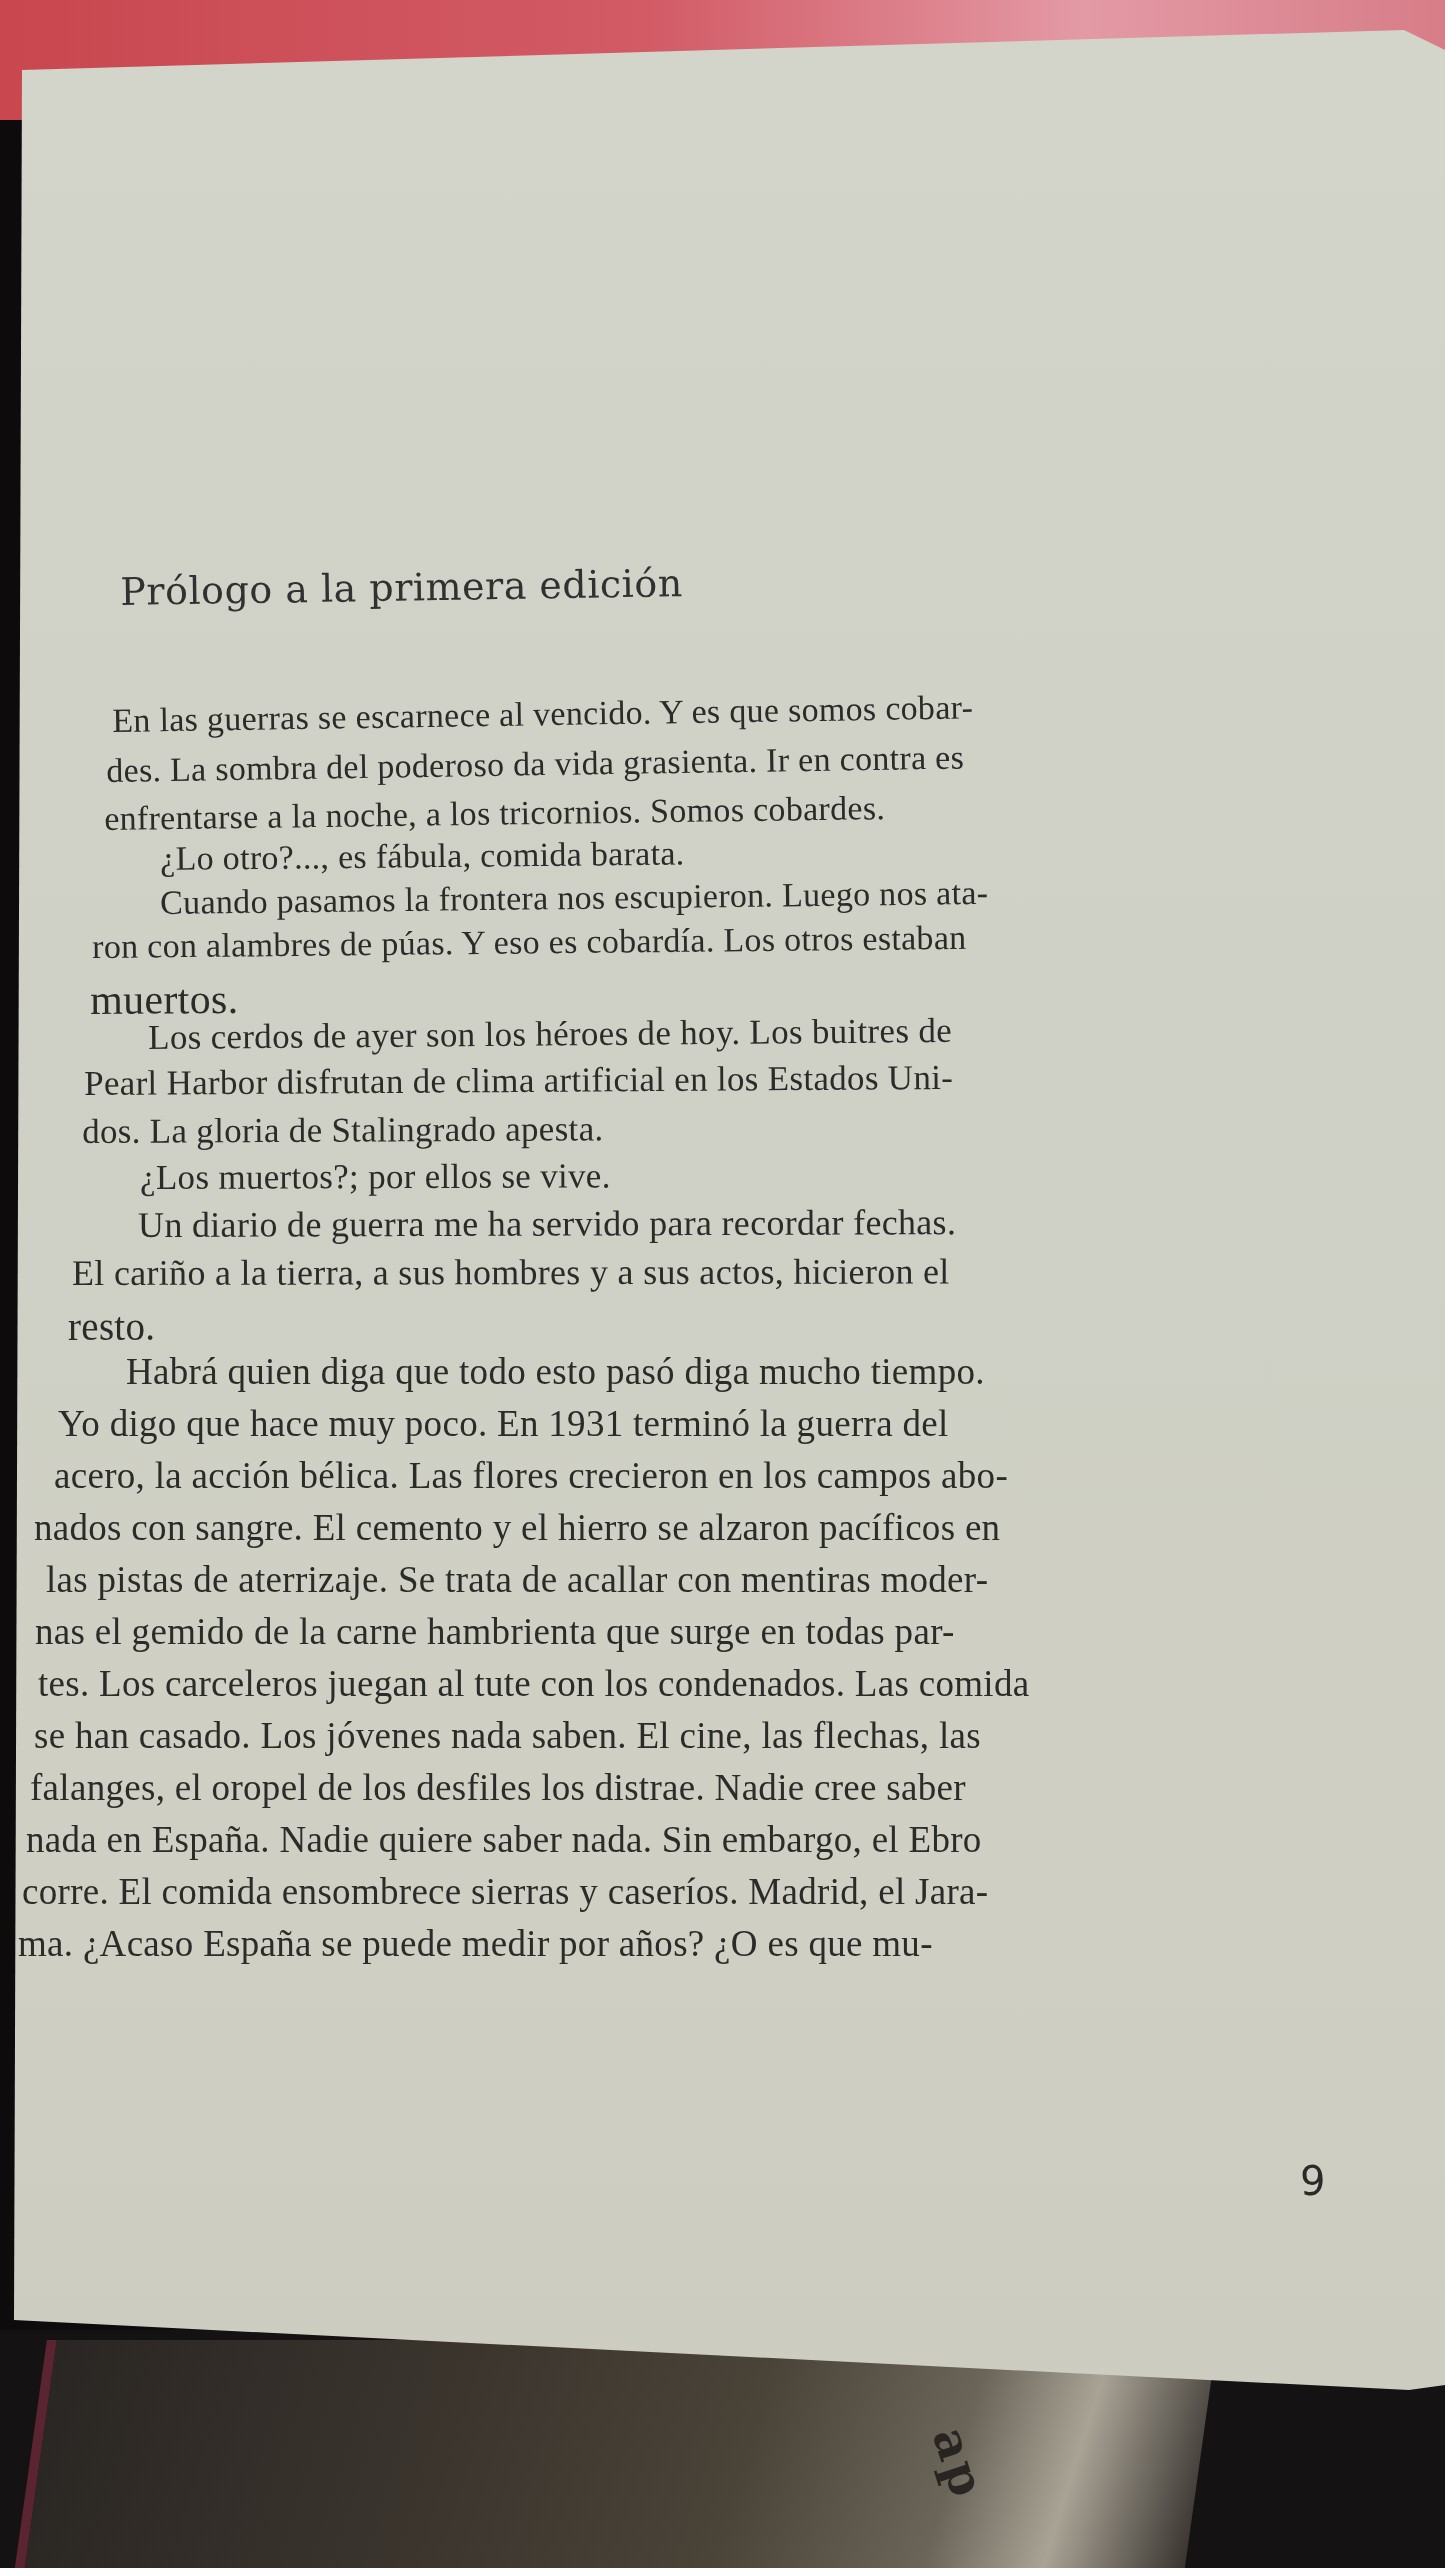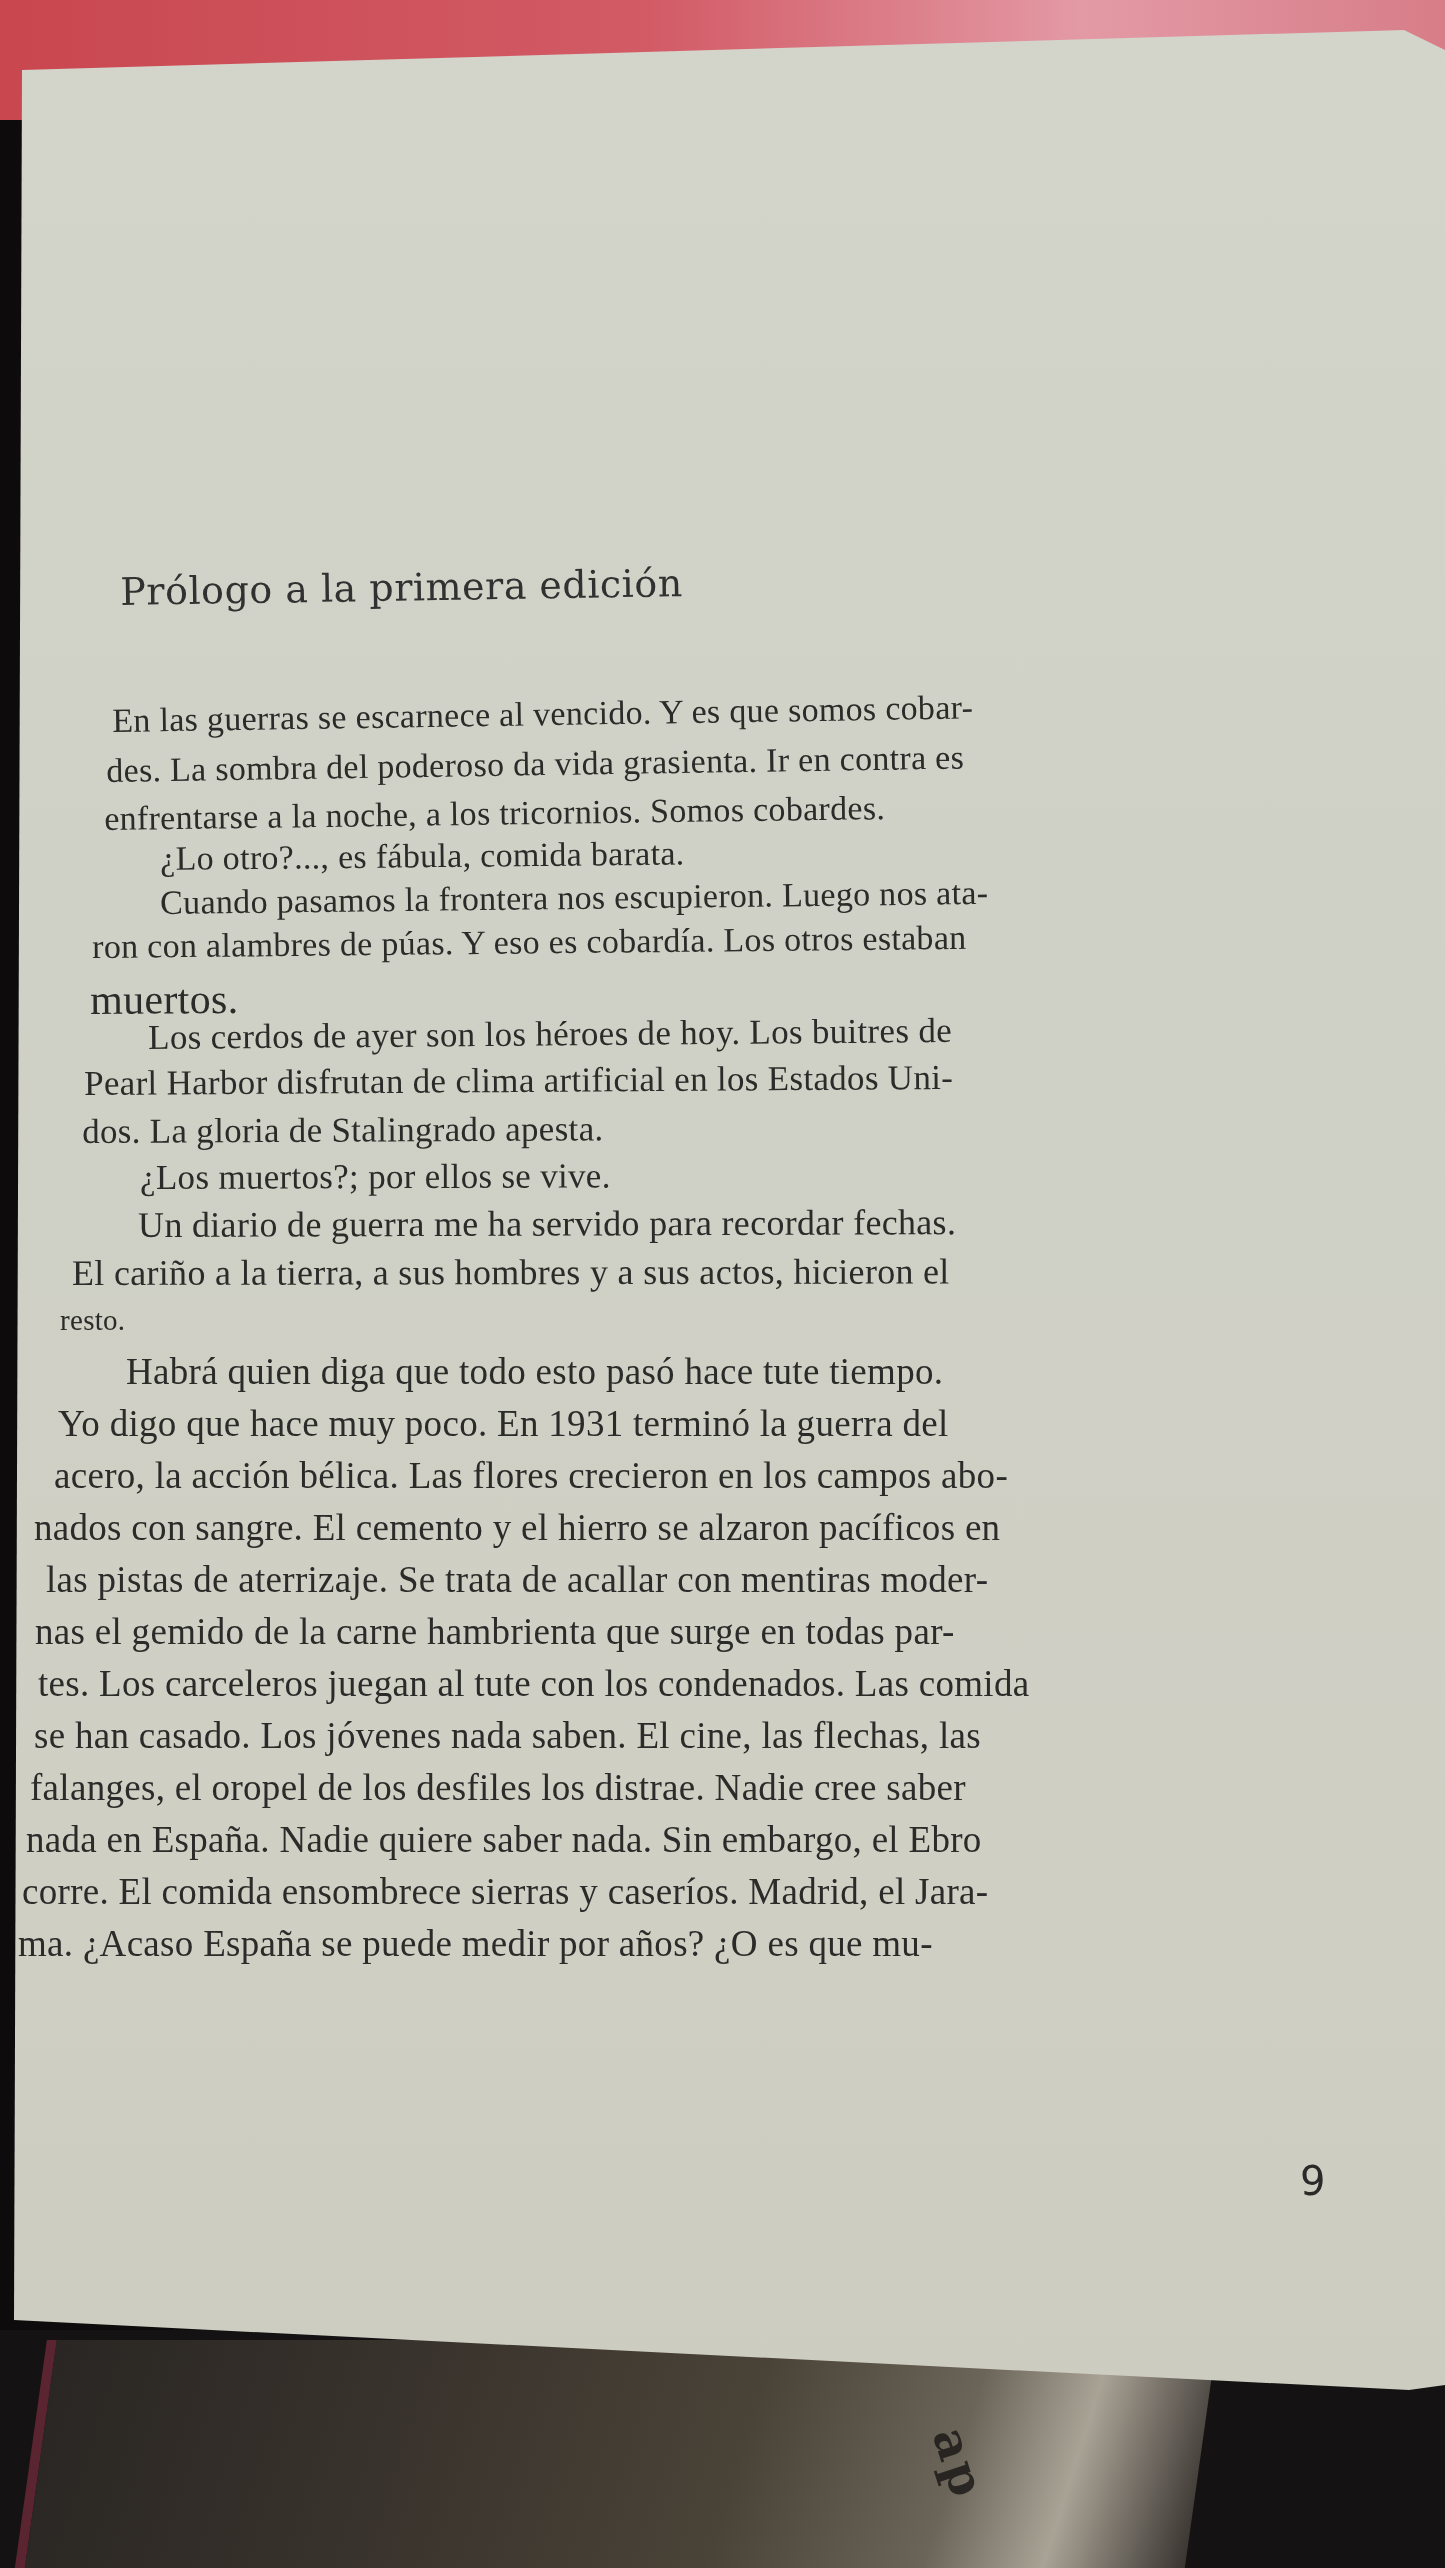--- a/index.html
+++ b/index.html
@@ -118,23 +118,23 @@
   <div class="line" style="left:90px;top:976px;font-size:42px;transform:rotate(-0.4deg);">muertos.</div>
 
   <div class="line" style="left:148px;top:1018px;font-size:35px;transform:rotate(-0.5deg);">Los cerdos de ayer son los héroes de hoy. Los buitres de</div>
   <div class="line" style="left:84px;top:1064px;font-size:35px;transform:rotate(-0.4deg);">Pearl Harbor disfrutan de clima artificial en los Estados Uni-</div>
   <div class="line" style="left:82px;top:1112px;font-size:35px;transform:rotate(-0.3deg);">dos. La gloria de Stalingrado apesta.</div>
 
   <div class="line" style="left:140px;top:1158px;font-size:35px;transform:rotate(-0.2deg);">¿Los muertos?; por ellos se vive.</div>
 
   <div class="line" style="left:138px;top:1204px;font-size:36px;transform:rotate(-0.2deg);">Un diario de guerra me ha servido para recordar fechas.</div>
   <div class="line" style="left:72px;top:1252px;font-size:36px;transform:rotate(-0.1deg);">El cariño a la tierra, a sus hombres y a sus actos, hicieron el</div>
-  <div class="line" style="left:60px;top:1304px;font-size:29px;">resto.</div>
+  <div class="line" style="left:68px;top:1304px;font-size:39px;">resto.</div>
 
-  <div class="line" style="left:126px;top:1350px;font-size:37px;">Habrá quien diga que todo esto pasó hace tute tiempo.</div>
+  <div class="line" style="left:126px;top:1350px;font-size:37px;">Habrá quien diga que todo esto pasó diga mucho tiempo.</div>
   <div class="line" style="left:58px;top:1402px;font-size:37px;">Yo digo que hace muy poco. En 1931 terminó la guerra del</div>
   <div class="line" style="left:54px;top:1454px;font-size:37px;">acero, la acción bélica. Las flores crecieron en los campos abo-</div>
   <div class="line" style="left:34px;top:1506px;font-size:37px;text-align:right;">nados con sangre. El cemento y el hierro se alzaron pacíficos en</div>
   <div class="line" style="left:46px;top:1558px;font-size:37px;">las pistas de aterrizaje. Se trata de acallar con mentiras moder-</div>
   <div class="line" style="left:35px;top:1610px;font-size:37px;">nas el gemido de la carne hambrienta que surge en todas par-</div>
   <div class="line" style="left:38px;top:1662px;font-size:37px;">tes. Los carceleros juegan al tute con los condenados. Las comida</div>
   <div class="line" style="left:34px;top:1714px;font-size:37px;">se han casado. Los jóvenes nada saben. El cine, las flechas, las</div>
   <div class="line" style="left:30px;top:1766px;font-size:37px;">falanges, el oropel de los desfiles los distrae. Nadie cree saber</div>
   <div class="line" style="left:26px;top:1818px;font-size:37px;">nada en España. Nadie quiere saber nada. Sin embargo, el Ebro</div>
   <div class="line" style="left:22px;top:1870px;font-size:37px;">corre. El comida ensombrece sierras y caseríos. Madrid, el Jara-</div>

